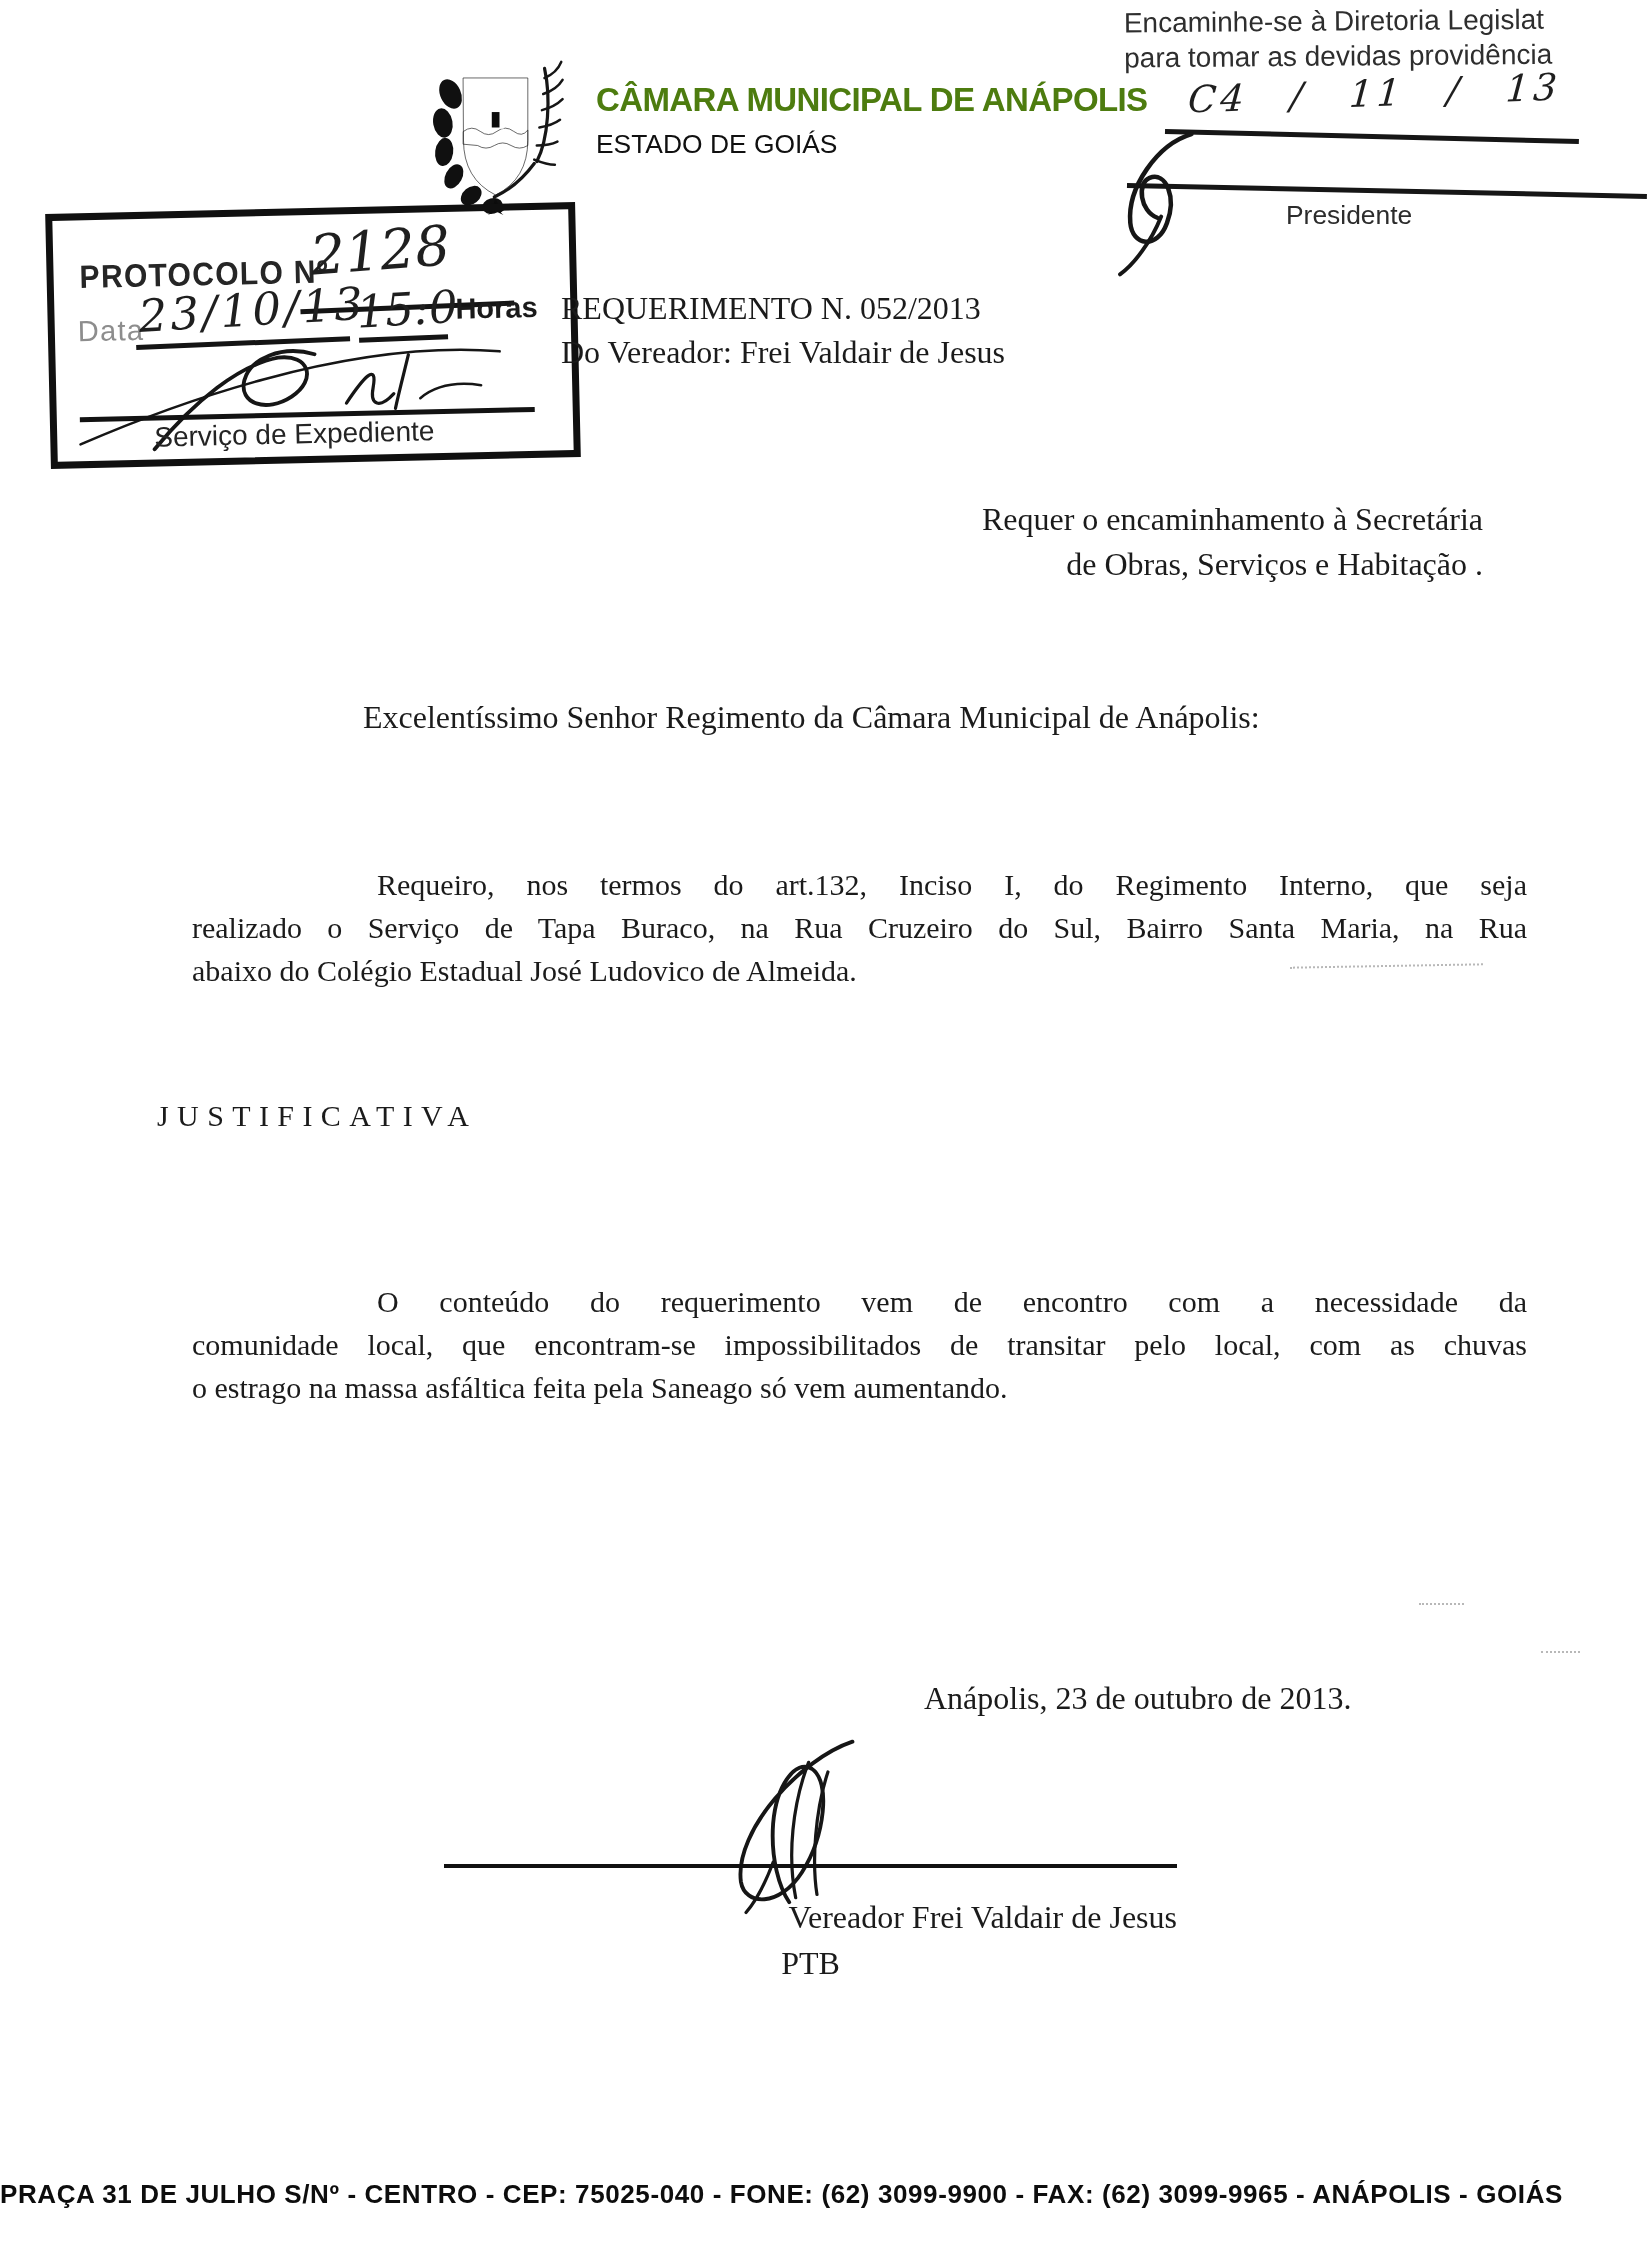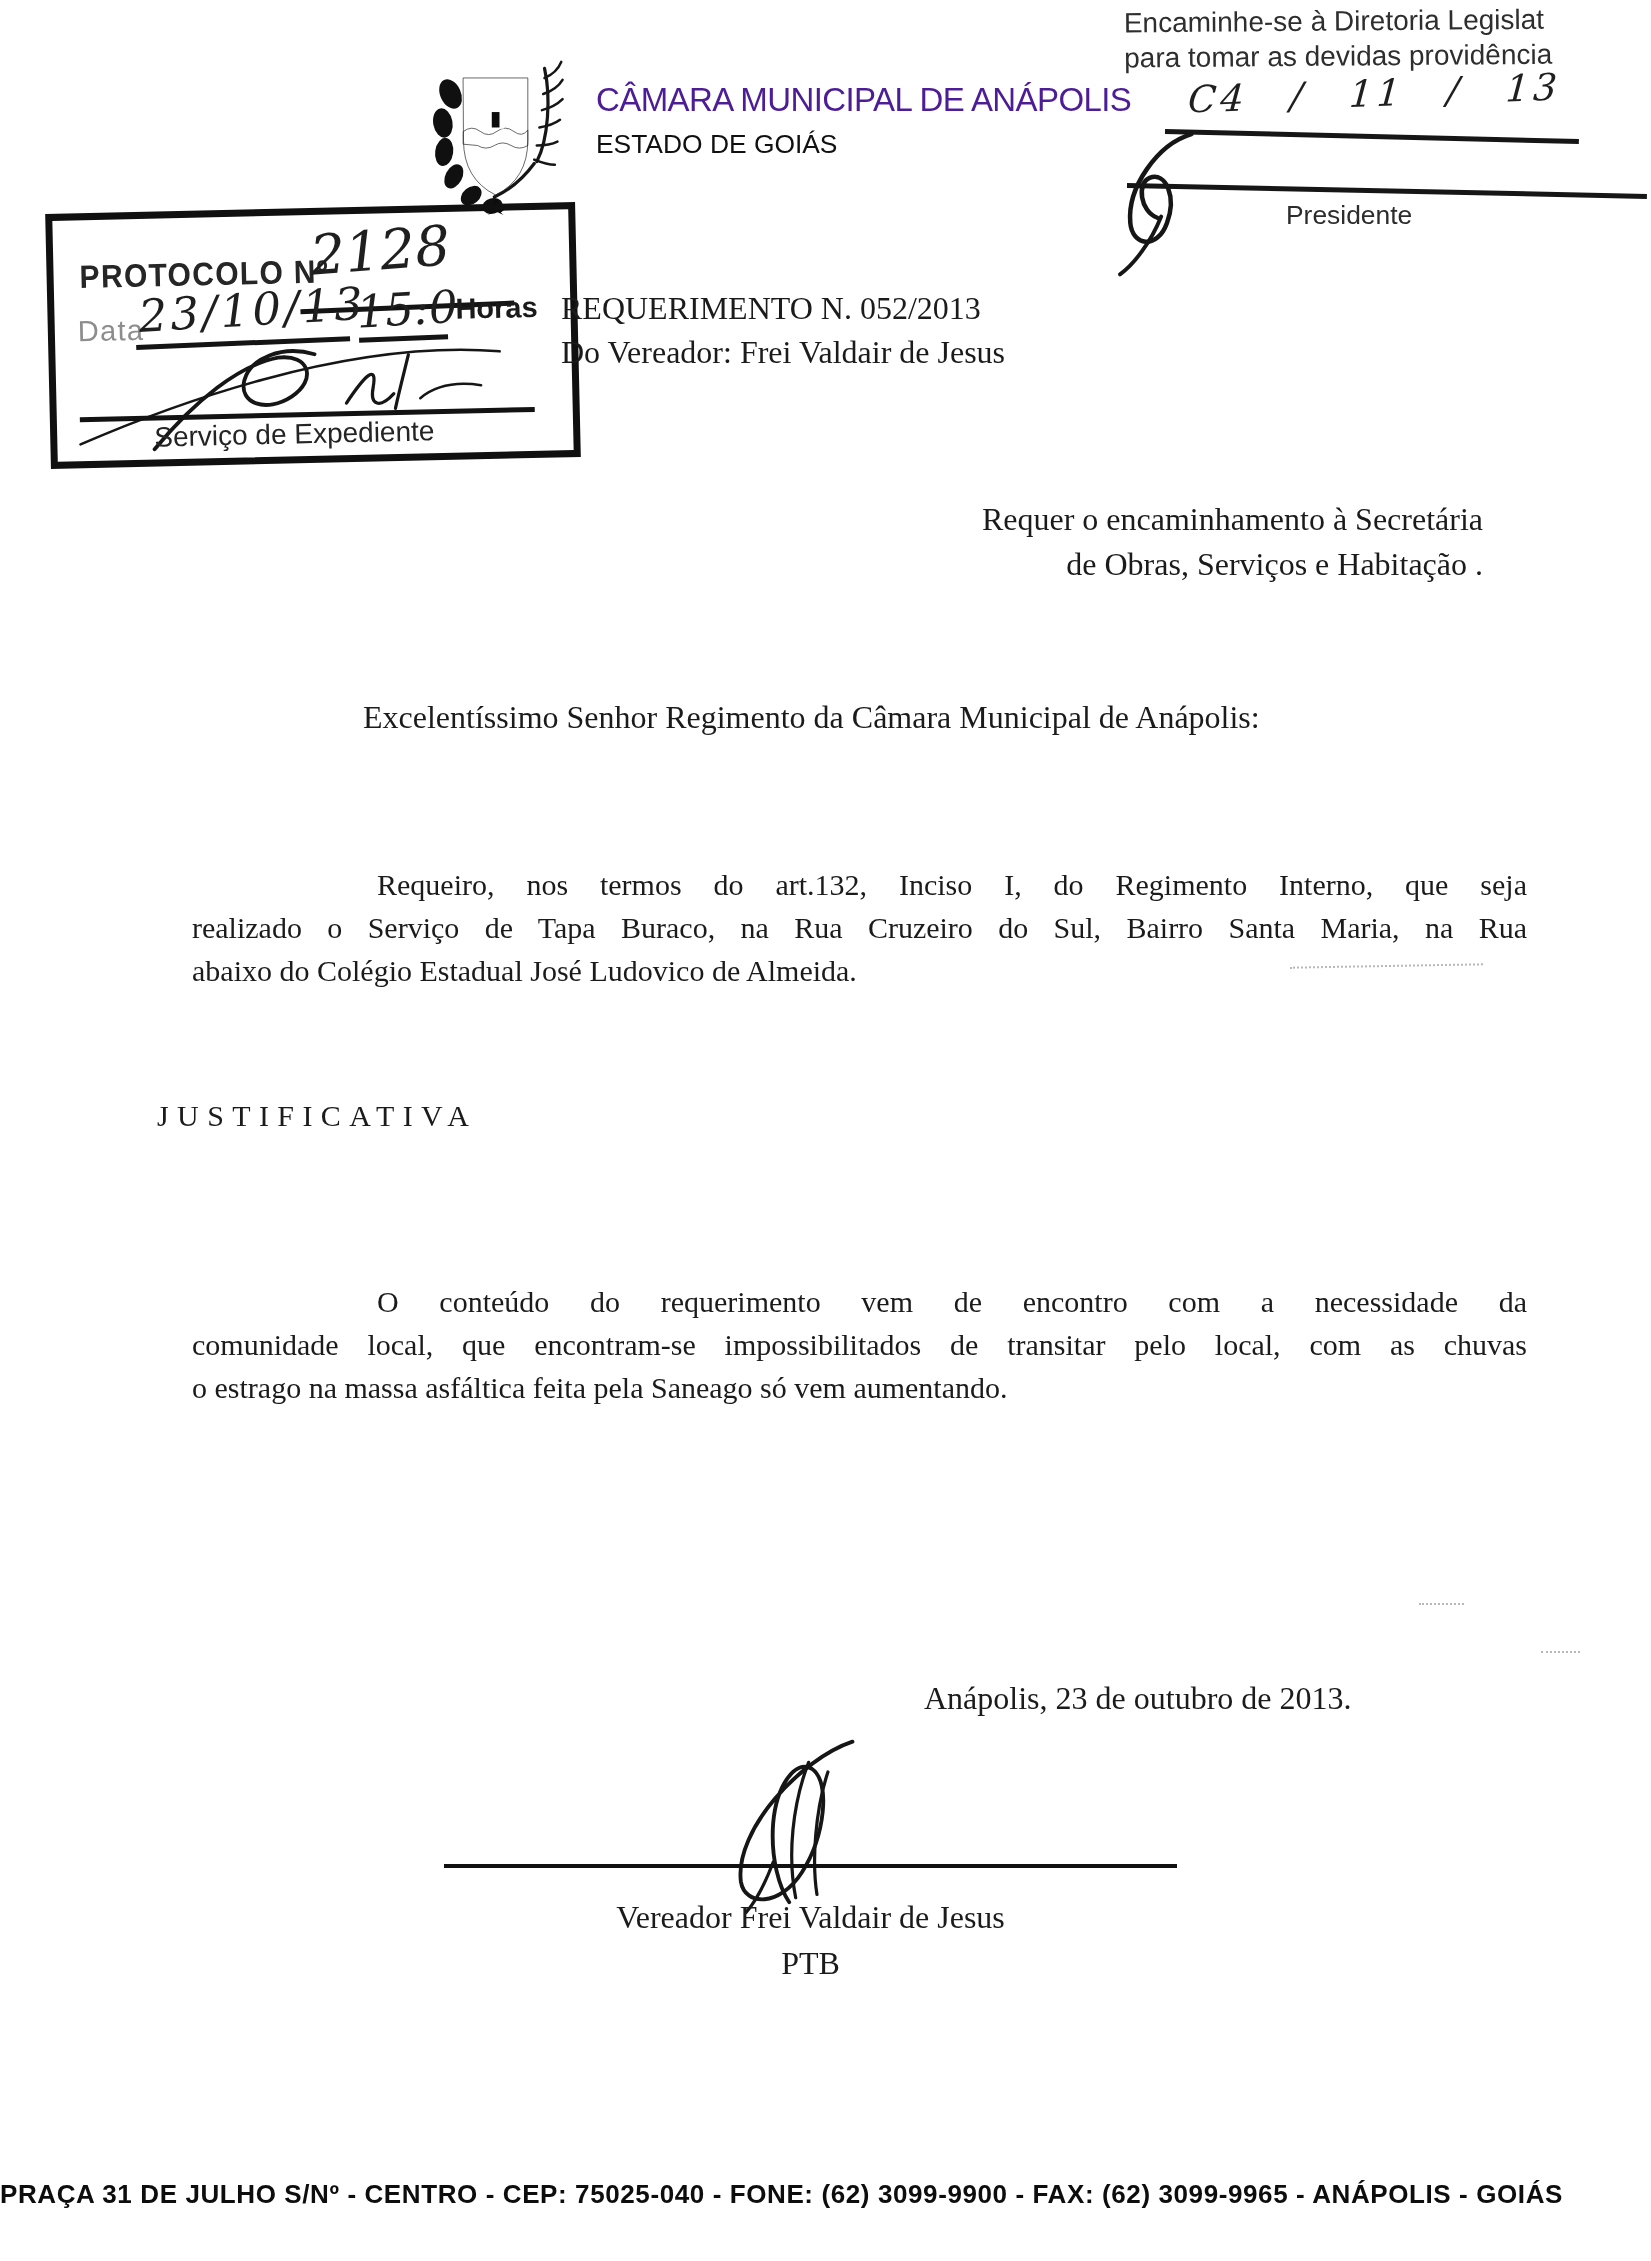--- a/index.html
+++ b/index.html
@@ -19,21 +19,21 @@
                transform:rotate(-2deg) skewX(-6deg); }
   .fw-line1 { left:1165px; top:129px; width:414px; height:5.2px; background:#161616;
               transform:rotate(1.4deg); transform-origin:left center; }
   .fw-line2 { left:1127px; top:183px; width:520px; height:5.2px; background:#161616;
               transform:rotate(1.2deg); transform-origin:left center; }
   .presidente-label { left:1286px; top:200px; font-size:26.4px; color:#2c2c2c; }
   .president-sig { left:1111px; top:126px; width:119px; height:152px; }
 
   
   .logo { left:418px; top:49px; width:154px; height:166px; }
-  .org-title { left:596px; top:81px; font-size:33px; font-weight:normal; letter-spacing:-0.6px; color:#4c1d95; }
+  .org-title { left:596px; top:81px; font-size:33px; font-weight:bold; letter-spacing:-0.6px; color:#4d7c0f; }
   .org-subtitle { left:596px; top:129px; font-size:26.4px; color:#101010; }
 
   
   .stamp { left:48px; top:208px; width:516px; height:241px; border:7px solid #101010;
            transform:rotate(-1.3deg); }
   .stamp .protocolo-label { left:26px; top:40px; font-size:30px; font-weight:bold;
            letter-spacing:1.3px; color:#262626; transform:scaleY(1.08); }
   .stamp .protocolo-num { left:257px; top:5.2px; font-size:55px; transform:rotate(-3deg); }
   .stamp .protocolo-line { left:246px; top:92px; width:214px; height:5.2px; background:#141414;
            transform:rotate(-1deg); }
@@ -64,21 +64,21 @@
   .line-just { text-align:justify; text-align-last:justify; }
   .indent { padding-left:185px; }
 
   .justif-head { left:157px; top:1099px; width:1335px; 
                  font-size:30px; letter-spacing:8.4px; }
 
   .closing-date { left:924px; top:1680px; font-size:32px; }
 
   .signer-sig { left:675px; top:1732px; width:213px; height:187px; }
   .sig-line { left:444px; top:1864px; width:733px; height:3.9px; background:#111; }
-  .signer-name { left:444px; top:1899px; width:733px; text-align:center; font-size:32px; }
+  .signer-name { left:444px; top:1899px; width:733px; text-align:right; font-size:32px; }
   .signer-party { left:444px; top:1945px; width:733px; text-align:center; font-size:32px; }
 
   .footer { left:0; top:2179px; width:1586px; font-size:26px;
             font-weight:bold; letter-spacing:0.6px; color:#0d0d0d; }
 
   .speck-dots { border-top:2.6px dotted #b8b8b8; height:0; }
   svg path, svg line { fill:none; stroke:#161616; stroke-linecap:round; stroke-linejoin:round; }
 </style>
 </head>
 <body>

